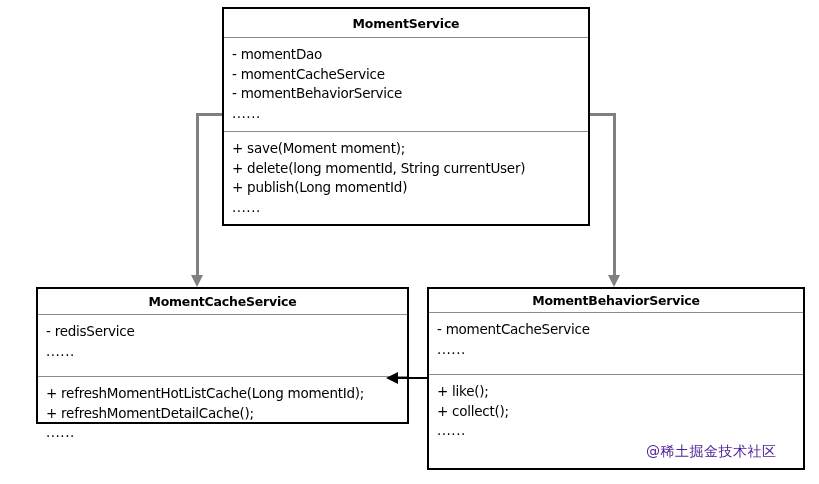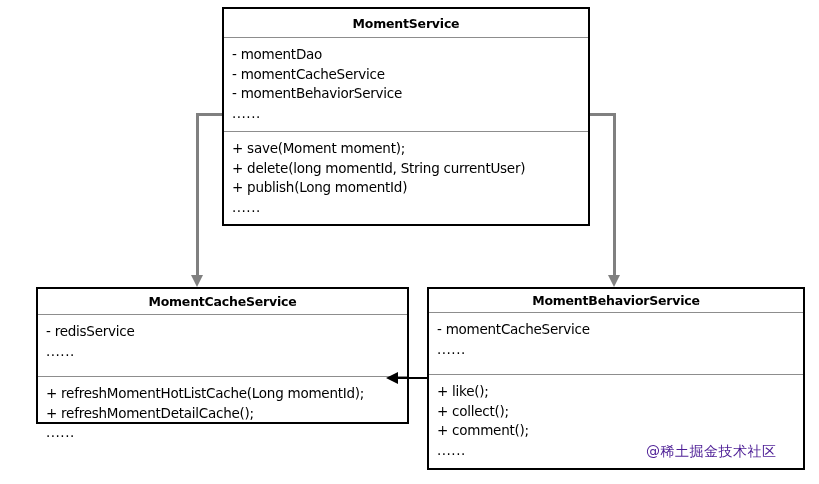--- a/index.html
+++ b/index.html
@@ -174,20 +174,19 @@
 
   <div class="uml-class" id="class-moment-behavior-service">
     <div class="uml-title">MomentBehaviorService</div>
     <div class="uml-compartment attrs with-sep">
       <div class="uml-row">- momentCacheService</div>
       <div class="uml-row uml-ellipsis">......</div>
     </div>
     <div class="uml-compartment methods">
       <div class="uml-row">+ like();</div>
       <div class="uml-row">+ collect();</div>
-      <div class="uml-row">+ comment();</div>
       <div class="uml-row uml-ellipsis">......</div>
     </div>
   </div>
 
   <div id="watermark">@稀土掘金技术社区</div>
 
 </div>
 
 </body></html>

